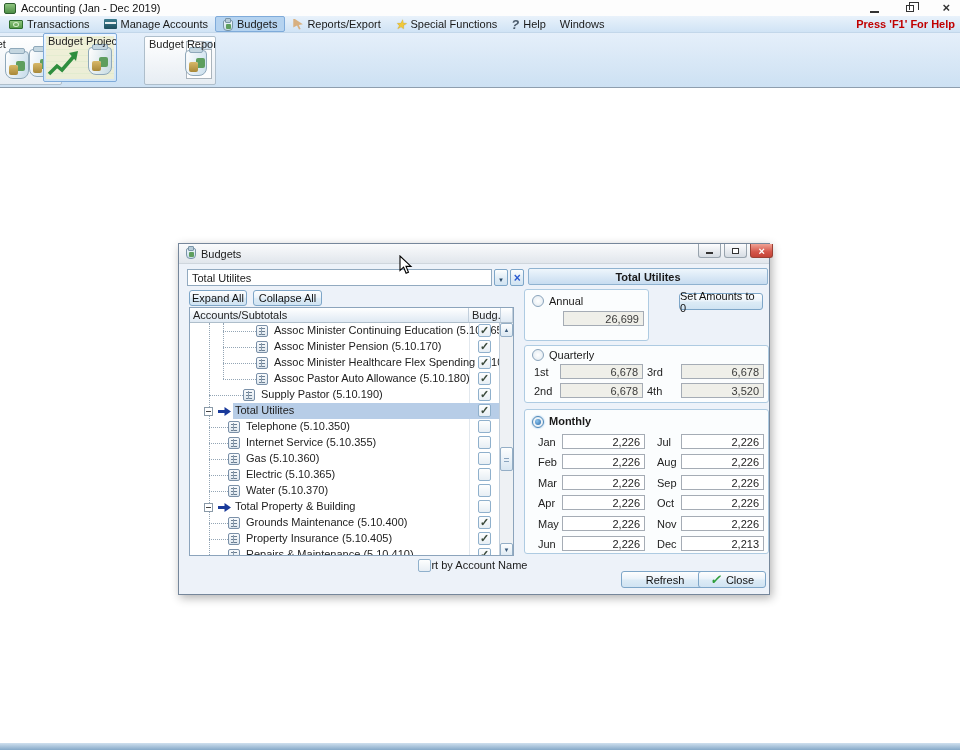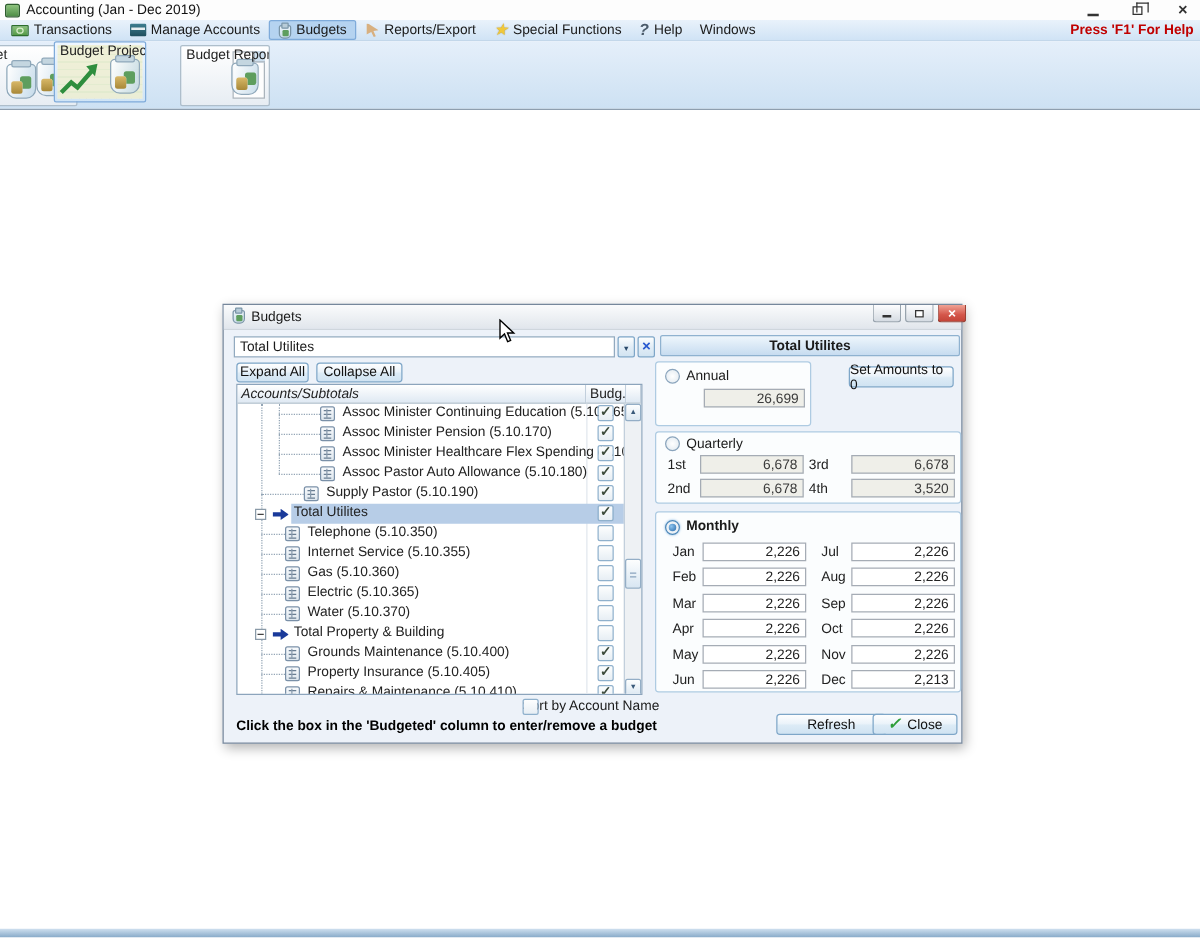--- a/index.html
+++ b/index.html
@@ -79,21 +79,21 @@
   .btn-collapse{left:74px;top:46px;width:69px;height:16px;}
   .btn-setzero{left:500px;top:49px;width:84px;height:17px;}
   .btn-refresh{left:442px;top:327px;width:88px;height:17px;}
   .btn-close{left:519px;top:327px;width:68px;height:17px;gap:5px;}
   .g-check::before{content:'✓';color:#2e9e3a;font-weight:bold;font-size:13px;line-height:11px;}
 
   
   .list{position:absolute;left:10px;top:63px;width:325px;height:249px;background:#fff;border:1px solid #8ca4bc;overflow:hidden;}
   .lhead{position:absolute;top:0;left:0;right:0;height:15px;display:flex;}
   .hcell{background:linear-gradient(#ffffff,#dfe9f3);border-right:1px solid #c2cfdc;border-bottom:1px solid #aebecb;padding:1px 0 0 3px;font-size:11px;color:#222;overflow:hidden;white-space:nowrap;}
-  .hc1{width:279px;font-style:italic;}
+  .hc1{width:279px;}
   .hc2{width:32px;}
   .hc3{flex:1;}
   .rows{position:absolute;top:15px;left:0;width:311px;height:234px;overflow:hidden;}
   .colsep{position:absolute;left:279px;top:15px;bottom:0;width:1px;background:#e2e8ee;}
   .vline{position:absolute;border-left:1px dotted #93a5b5;}
   .trow{position:relative;height:16px;}
   .hl{position:absolute;left:43px;right:0;top:0;bottom:0;background:#b7cde7;}
   .stub{position:absolute;top:8px;border-top:1px dotted #93a5b5;}
   .ebox{position:absolute;top:4px;width:9px;height:9px;border:1px solid #8a9aa8;background:#fff;}
   .ebox::after{content:'';position:absolute;left:1px;right:1px;top:3px;height:1px;background:#444;}
@@ -344,21 +344,20 @@
         <span class="sbtn sb-up"></span>
         <span class="sthumb"></span>
         <span class="sbtn sb-down"></span>
       </div>
     </div>
 
     <div class="sortwrap">
       <span class="cb"></span>
       <span>Sort by Account Name</span>
     </div>
-    <div class="instruction">Click the box in the 'Budgeted' column to enter/remove a budget</div>
 
     <div class="phead">Total Utilites</div>
     <div class="btn btn-setzero">Set Amounts to 0</div>
 
     <div class="gbox gb-annual">
       <span class="radio" style="left:7px;top:5px;"></span>
       <span class="rlabel" style="left:24px;top:5px;">Annual</span>
       <div class="field dis" style="left:38px;top:21px;width:81px;">26,699</div>
     </div>
 

